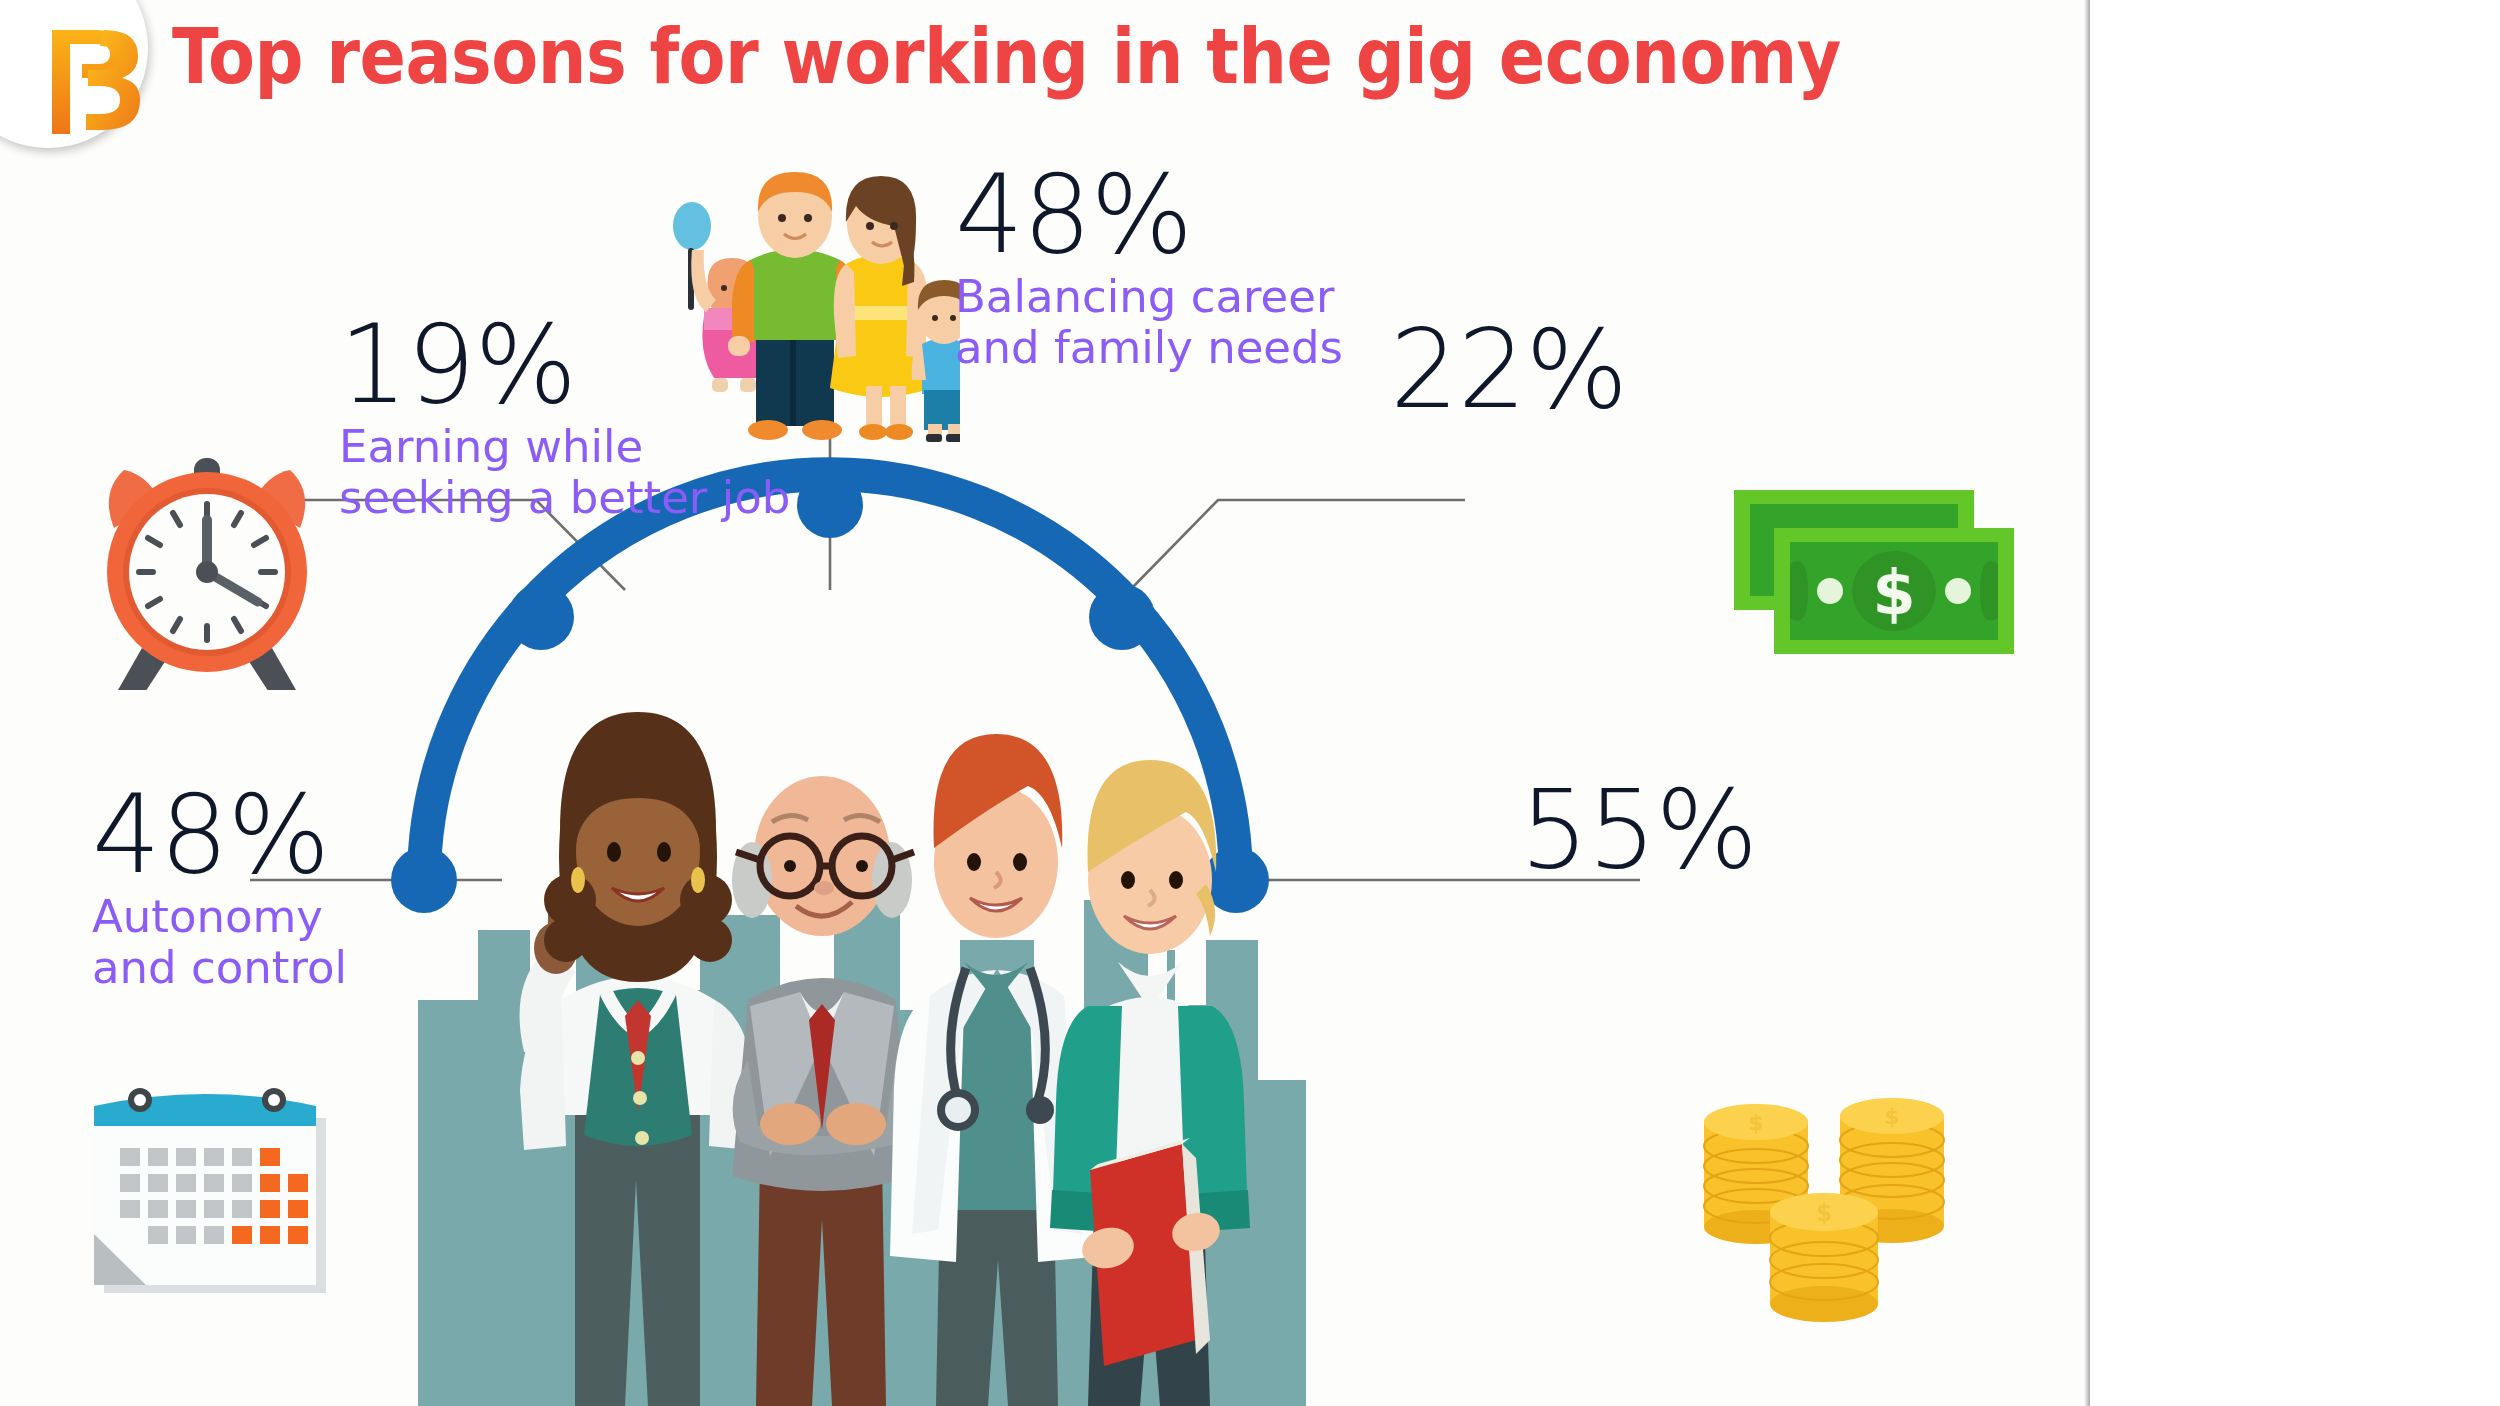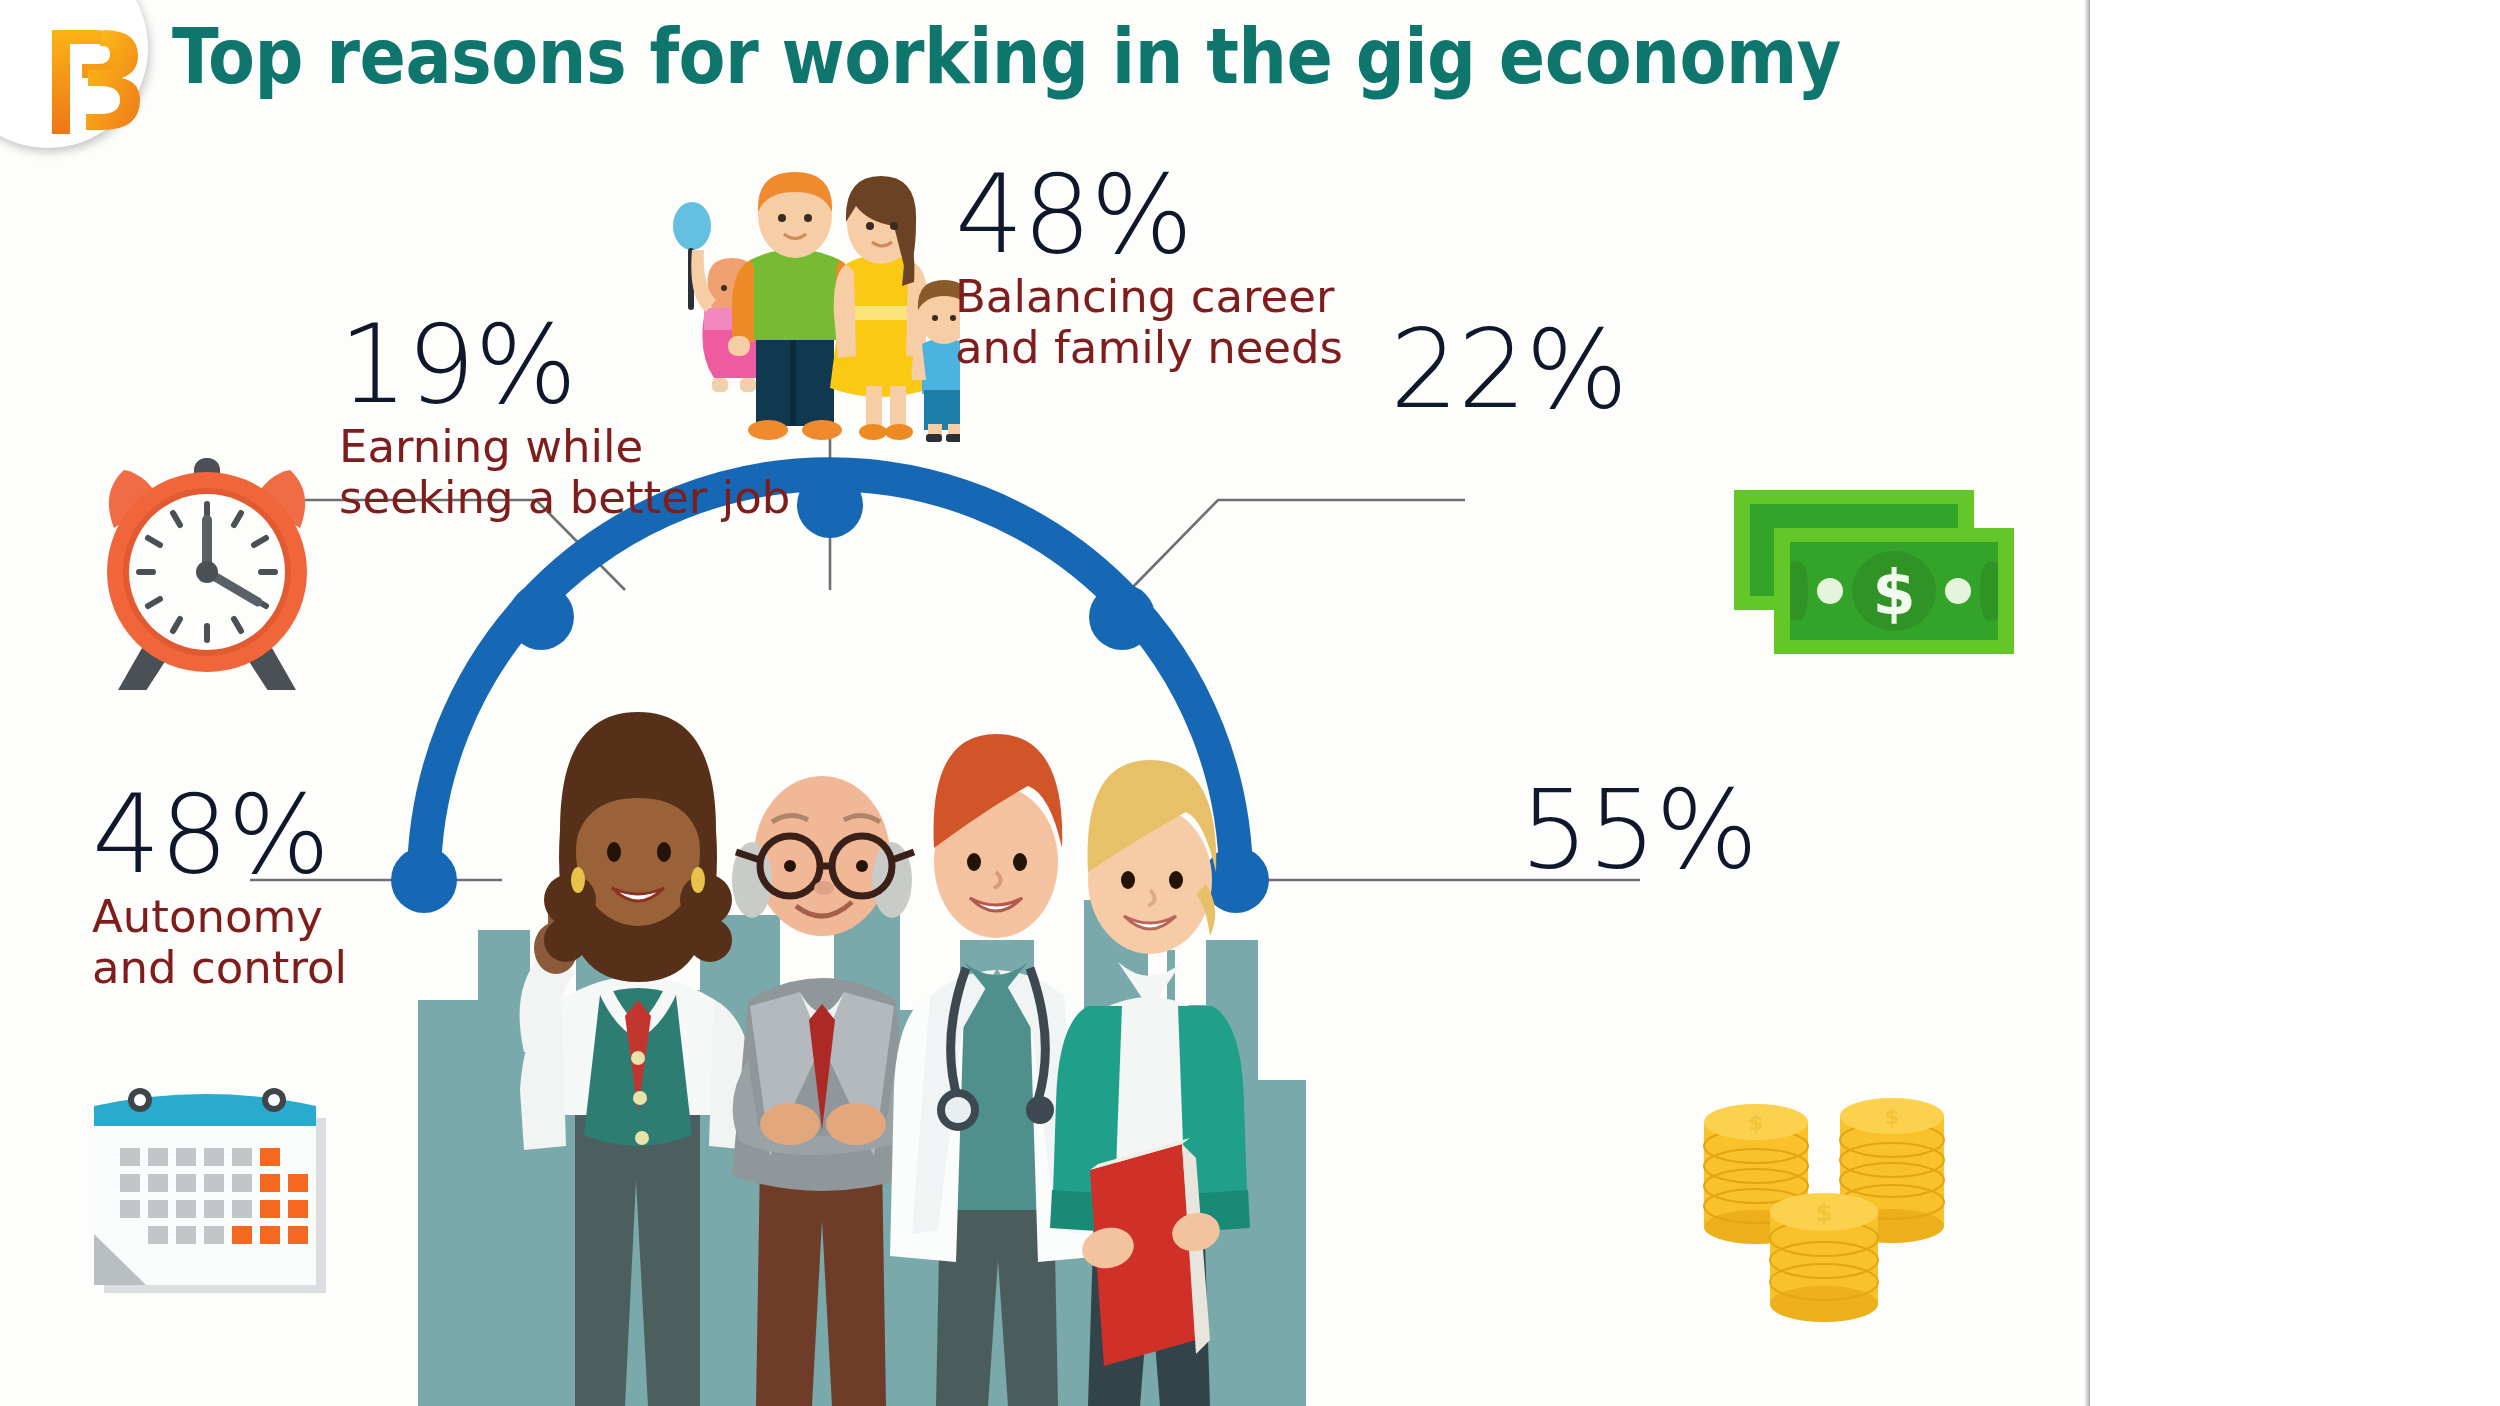--- a/index.html
+++ b/index.html
@@ -40,41 +40,41 @@
   }
   #logo svg { position: absolute; left: 100px; top: 78px; }
 
   
   #title {
     position: absolute; left: 172px; top: 12px;
     font-family: "DejaVu Sans Condensed","Liberation Sans", sans-serif;
     font-size: 76px;
     font-weight: 700;
     letter-spacing: -0.5px;
-    color: #0f766e;
+    color: #ef4444;
     white-space: nowrap;
     text-shadow: 0 1px 0 rgba(255,255,255,0.6);
   }
 
   
   .stat { position: absolute; z-index: 25; }
   .stat .pct {
     font-family: "DejaVu Sans Light","Liberation Sans", sans-serif;
     font-weight: 300;
     font-size: 108px;
     line-height: 1.02;
     color: #0f172a;
     letter-spacing: -1px;
   }
   .stat .lbl {
     font-family: "DejaVu Sans","Liberation Sans", sans-serif;
     font-weight: 400;
     font-size: 45px;
     line-height: 1.12;
-    color: #7f1d1d;
+    color: #8b5cf6;
     white-space: pre-line;
     margin-top: 2px;
   }
 
   #stat-earning { left: 339px;  top: 310px; }
   #stat-balance { left: 955px;  top: 160px; }
   #stat-income  { left: 1390px; top: 315px; text-align: center; }
   #stat-autonomy{ left: 92px;   top: 780px; }
   #stat-extra   { left: 1520px; top: 775px; text-align: right; }
 

